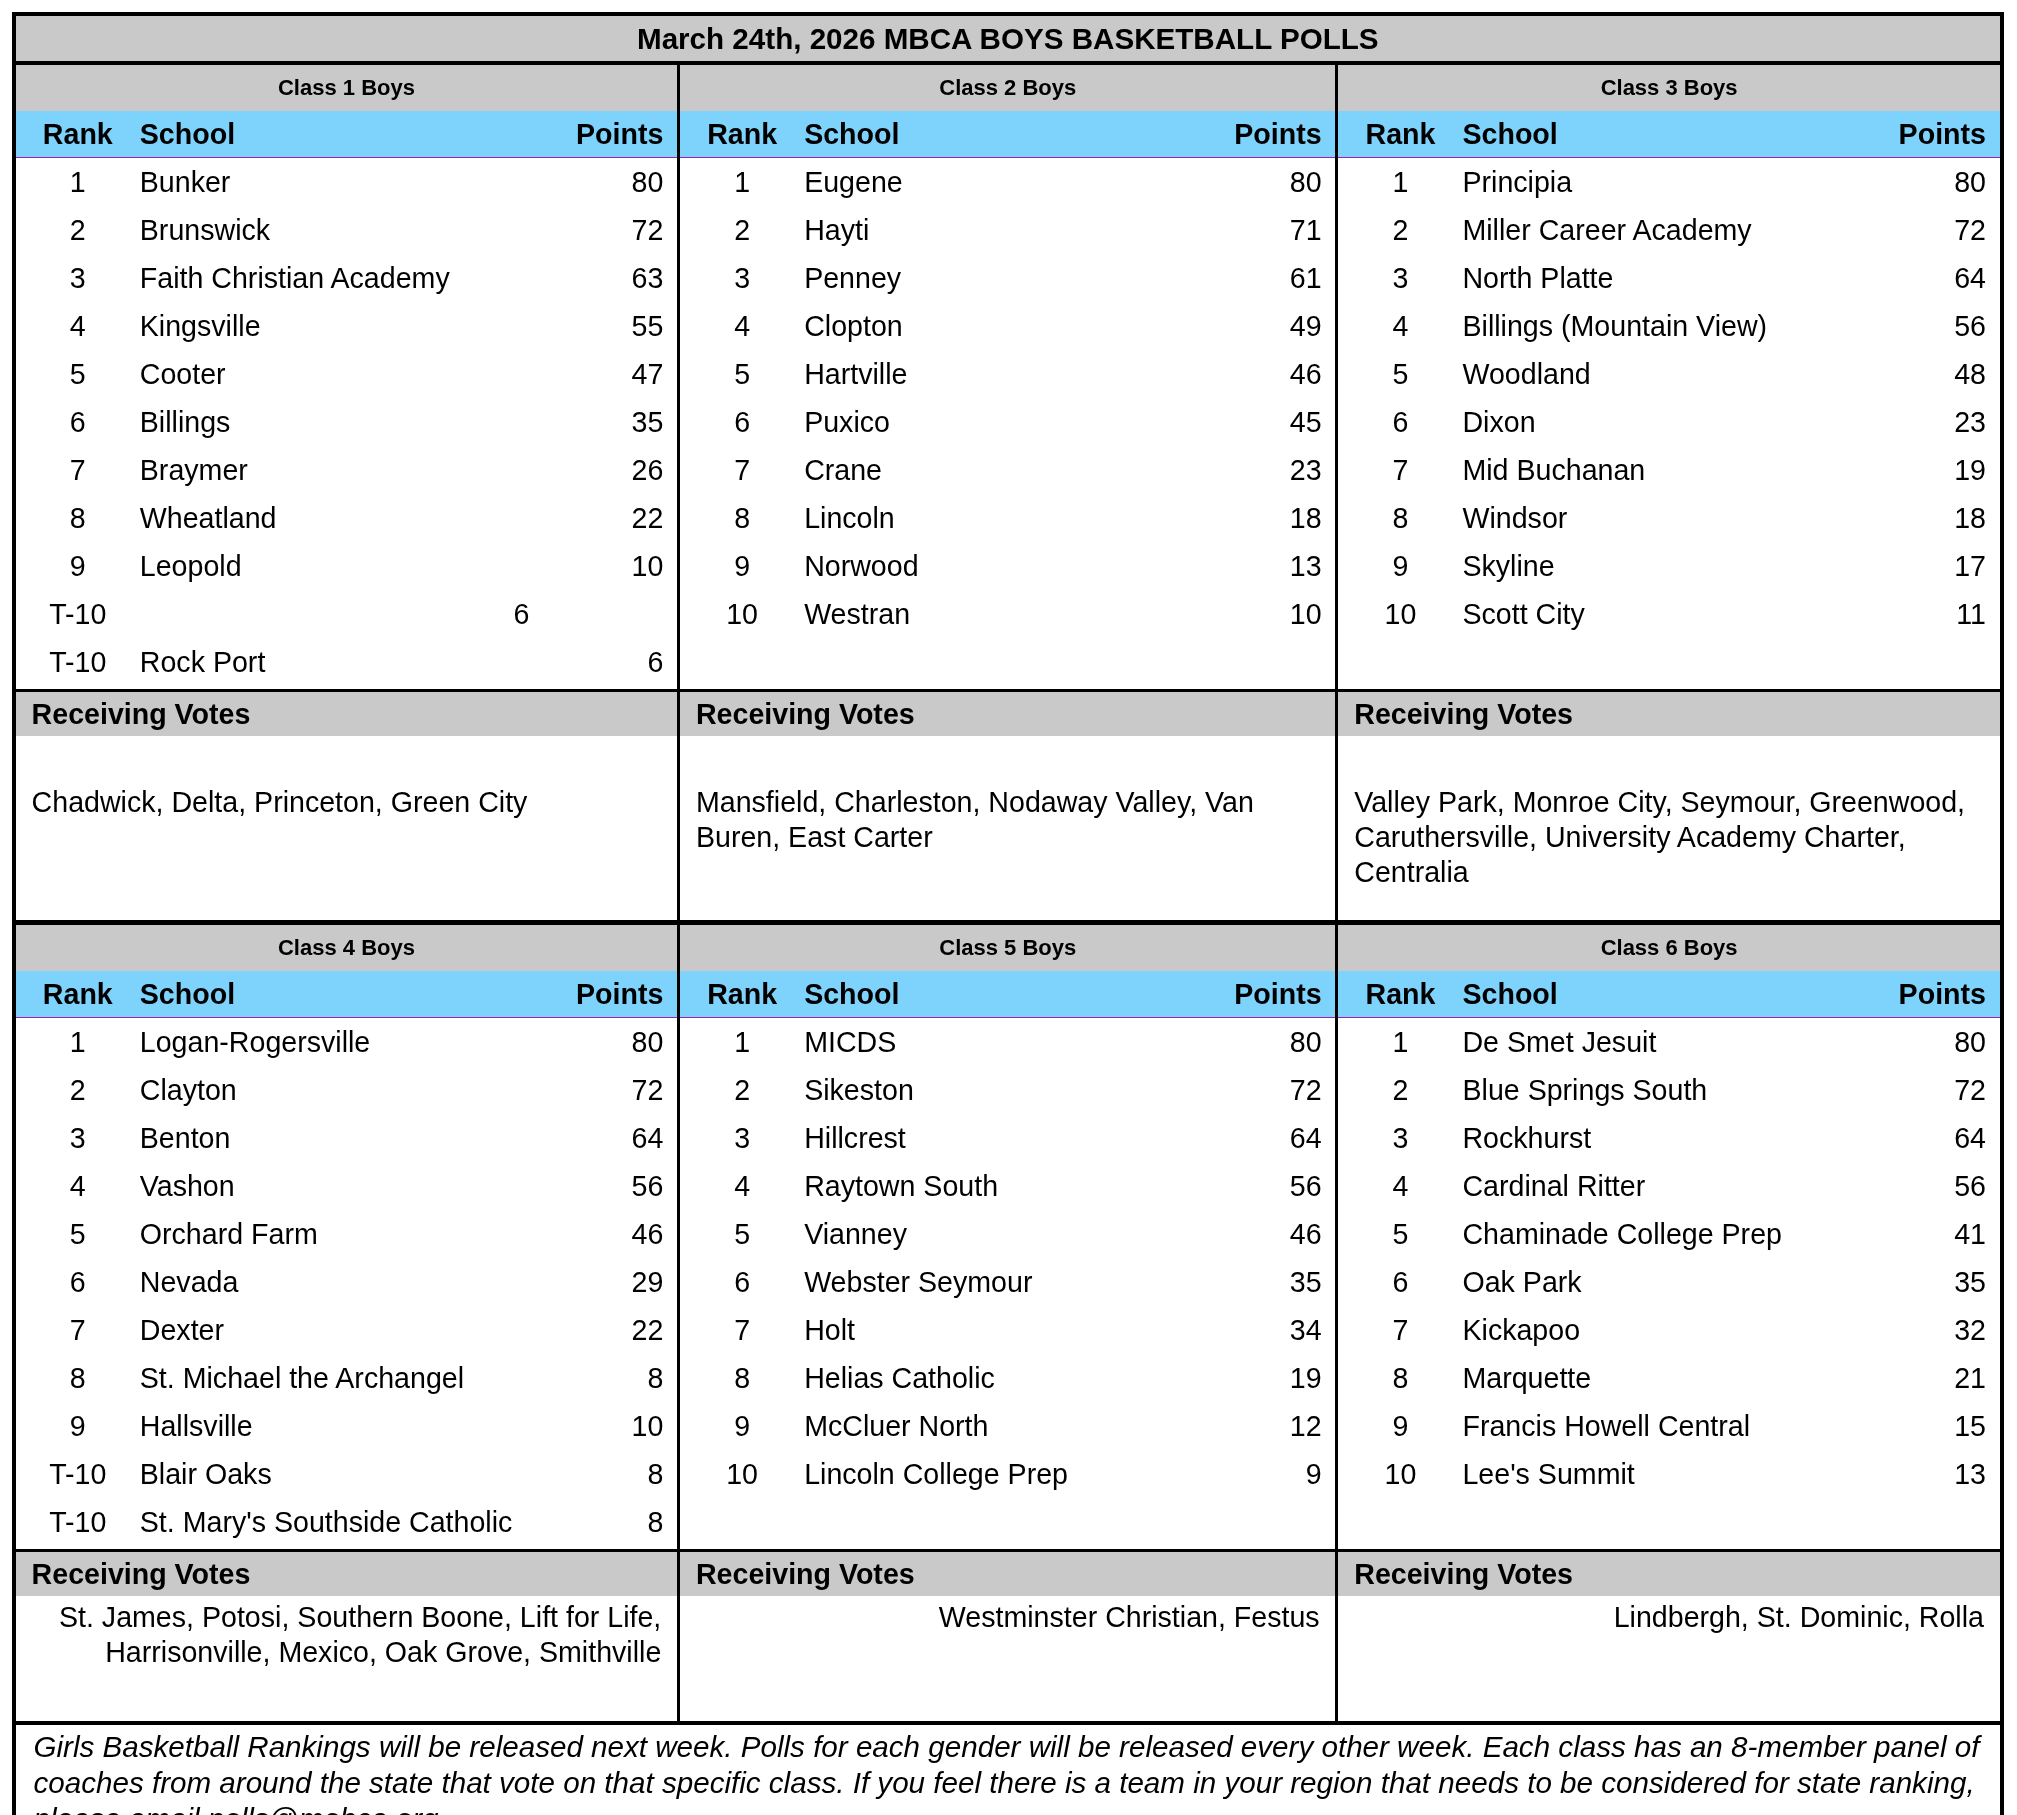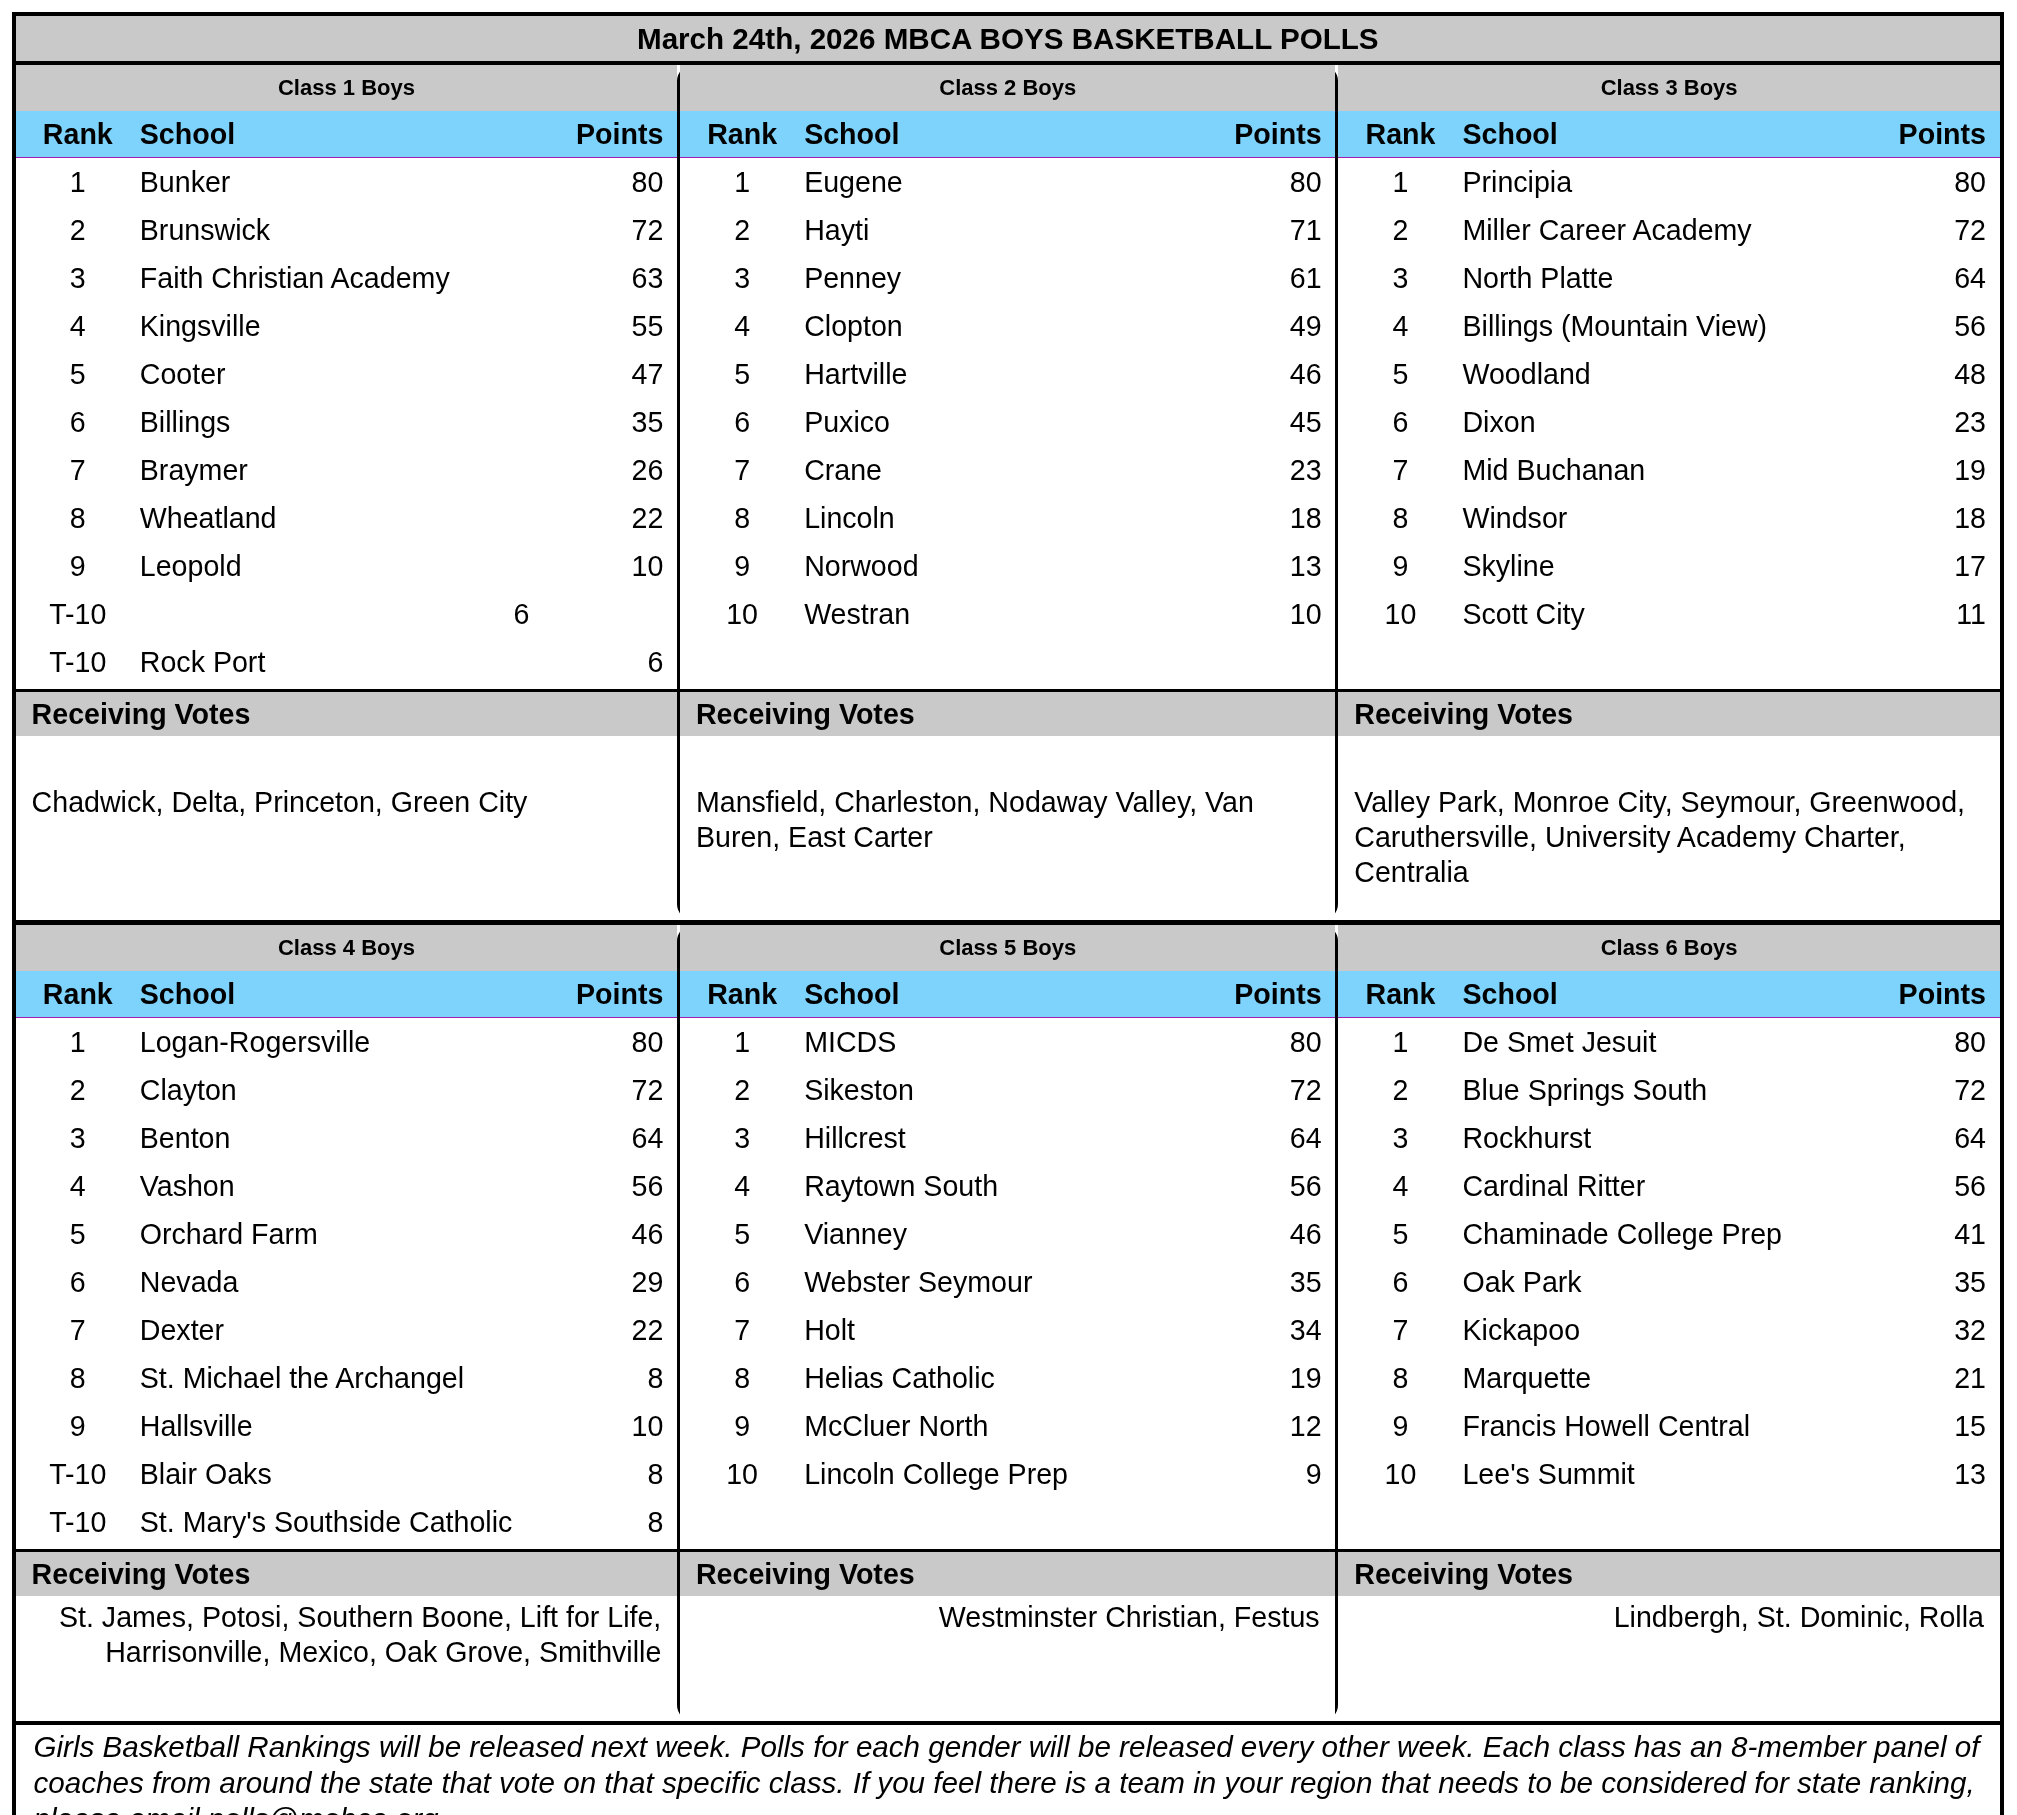--- a/index.html
+++ b/index.html
@@ -14,21 +14,21 @@
     border:4.9px solid #000;background:#fff;
   }
   .title-bar{
     height:45px;line-height:45px;background:#c9c9c9;
     border-bottom:4.9px solid #000;
     text-align:center;font-weight:bold;font-size:29.6px;
   }
   .band{display:grid;grid-template-columns:1fr 1fr 1fr;}
   .band-sep{height:4.9px;background:#000;}
   .class-col{min-width:0;}
-  .class-col.mid{border-left:3.9px solid #000;border-right:3.9px solid #000;border-radius:16px;}
+  .class-col.mid{border-left:3.9px solid #000;border-right:3.9px solid #000;}
   .class-title{
     height:46px;line-height:46px;background:#c9c9c9;
     text-align:center;font-weight:bold;font-size:22px;
   }
   .col-header{
     height:46px;line-height:46px;background:#7dd3fc;
     border-bottom:1px solid #a21caf;
     display:grid;grid-template-columns:124px 1fr 134px;
     font-weight:bold;font-size:28.6px;
   }

